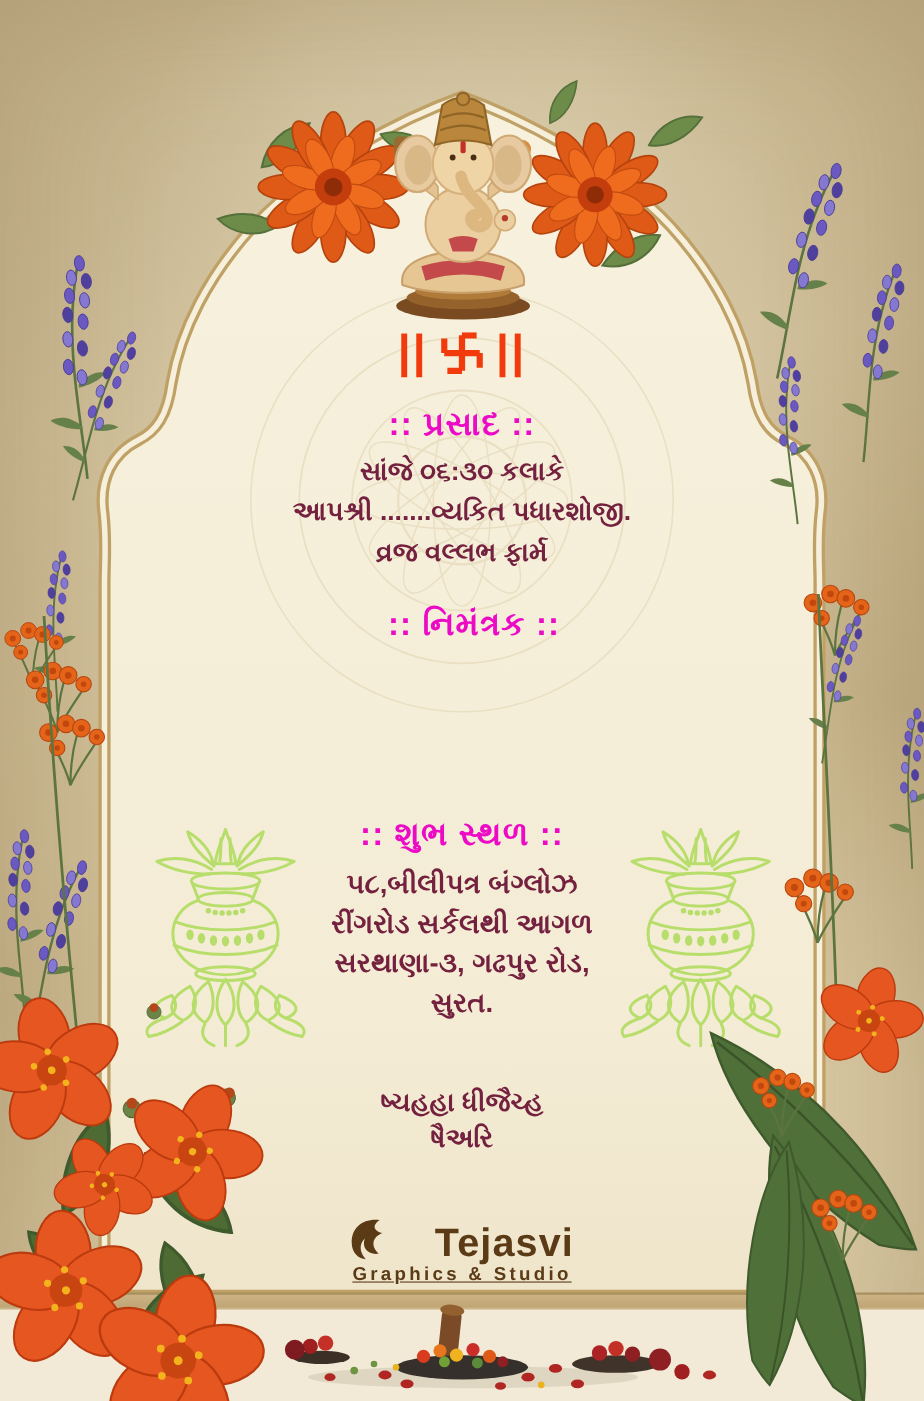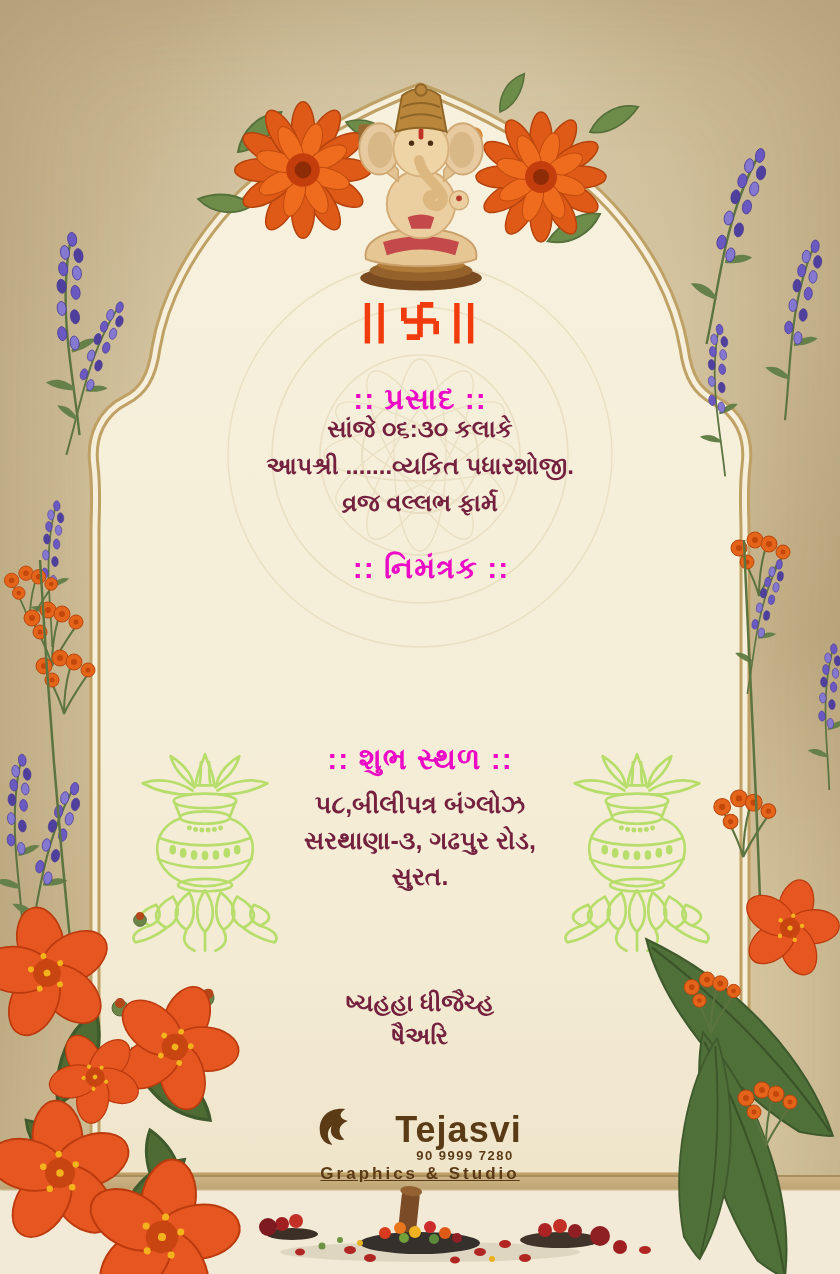--- a/index.html
+++ b/index.html
@@ -14,21 +14,21 @@
       radial-gradient(ellipse at 50% 40%, rgba(255,250,232,.55), transparent 62%),
       #d8c8a2;
     box-shadow:inset 0 0 140px rgba(110,84,40,.30);
   }
   #bg-art{position:absolute;left:0;top:0;width:840px;height:1274px;display:block;}
   .txt{position:absolute;left:0;width:840px;text-align:center;pointer-events:none;}
   .om-row{top:296px;height:56px;color:#f23b0d;font-weight:bold;font-size:42px;line-height:48px;}
   .om-row .bar{letter-spacing:2px;}
   .om-row svg{vertical-align:-6px;margin:0 12px;}
   .h-mag{color:#ec0ac6;font-weight:bold;font-size:30px;letter-spacing:1px;}
-  .h1{top:382px;} .h2{top:551px;padding-left:11px;} .h3{top:742px;} .h4{top:940px;}
+  .h1{top:369px;} .h2{top:551px;padding-left:11px;} .h3{top:742px;} .h4{top:940px;}
   .body-lines{color:#74213f;font-weight:600;font-size:24px;}
   .dates{top:410px;line-height:37px;}
   .names{top:596px;line-height:36px;font-size:25px;}
   .addr{top:786px;line-height:36px;font-size:25px;}
   .firm{top:986px;line-height:33px;}
   .line{display:block;}
   .logo{top:1104px;color:#5b3a16;}
   .logo-row{display:flex;justify-content:center;align-items:flex-end;gap:2px;}
   .logo-name{font-size:36px;font-weight:bold;letter-spacing:1px;line-height:36px;margin-left:41px;}
   .logo-phone{font-size:13px;font-weight:bold;letter-spacing:1.5px;margin:0 0 0 90px;line-height:15px;}
@@ -370,33 +370,33 @@
     <span class="line">સાંજે ૦૬:૩૦ કલાકે</span>
     <span class="line">આપશ્રી .......વ્યકિત પધારશોજી.</span>
     <span class="line">વ્રજ વલ્લભ ફાર્મ</span>
   </div>
 
   <div class="txt h-mag h2">:: નિમંત્રક ::</div>
 
   <div class="txt h-mag h3">:: શુભ સ્થળ ::</div>
   <div class="txt body-lines addr">
     <span class="line">૫૮,બીલીપત્ર બંગ્લોઝ</span>
+    <span class="line">રીંગરોડ સર્કલથી આગળ</span>
     <span class="line">સરથાણા-૩, ગઢપુર રોડ,</span>
     <span class="line">સુરત.</span>
   </div>
 
   <div class="txt body-lines firm">
     <span class="line">ષ્ચહહા ધીજૈચ્હ</span>
     <span class="line">ષૈઅરિ</span>
   </div>
 
   <div class="txt logo">
     <div class="logo-row">
       <svg width="34" height="44" viewBox="0 0 40 48">
         <path d="M32 4 C 14 2, 2 12, 2 28 C 2 40, 10 46, 17 46 C 10 38, 10 30, 16 24 C 12 36, 22 42, 31 40 C 22 32, 24 22, 35 18 C 26 16, 23 10, 32 4 Z" fill="#5b3a16"></path>
       </svg>
       <span class="logo-name">Tejasvi</span>
     </div>
-    <div class="logo-phone">90 9999 7280</div>
     <div class="logo-tagline">Graphics &amp; Studio</div>
   </div>
 
 </div>
 
 </body></html>

